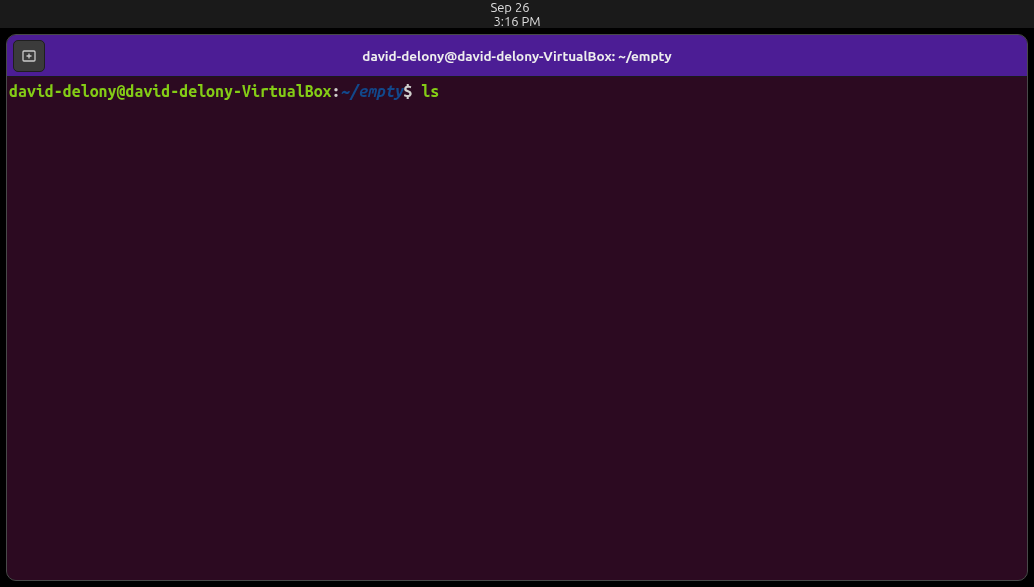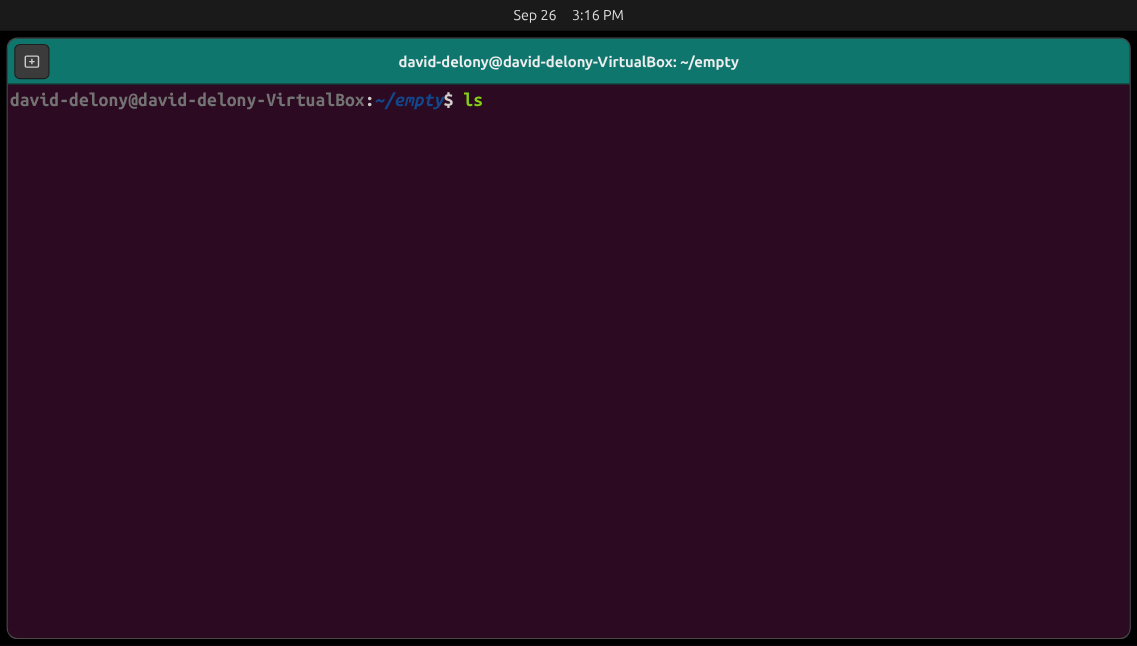--- a/index.html
+++ b/index.html
@@ -18,40 +18,41 @@
     
     .top-bar {
       height: 28px;
       background: #1a1a1a;
       display: flex;
       justify-content: center;
       align-items: center;
       color: #ddd;
       font-size: 13px;
       font-weight: 400;
+      flex-direction: column;
     }
     
     .top-bar-date {
       margin-right: 14px;
     }
     
     .window-container {
       padding: 6px;
     }
     
     .window {
       border-radius: 10px;
       overflow: hidden;
       background: #2c2c2c;
       border: 1px solid #494949;
     }
     
     .title-bar {
       height: 42px;
-      background: #0f766e;
+      background: #4c1d95;
       display: flex;
       align-items: center;
       position: relative;
       border-bottom: 1px solid #1a1a1a;
     }
     
     .new-tab-btn {
       width: 32px;
       height: 32px;
       margin-left: 6px;
@@ -89,21 +90,21 @@
       line-height: 21px;
       color: #d0cfcc;
       font-weight: bold;
     }
     
     .terminal-line {
       white-space: pre;
     }
     
     .prompt-user {
-      color: #737373;
+      color: #84cc16;
     }
     
     .prompt-colon {
       color: #d0cfcc;
     }
     
     .prompt-path {
       color: #12488b;
       font-style: italic;
     }

